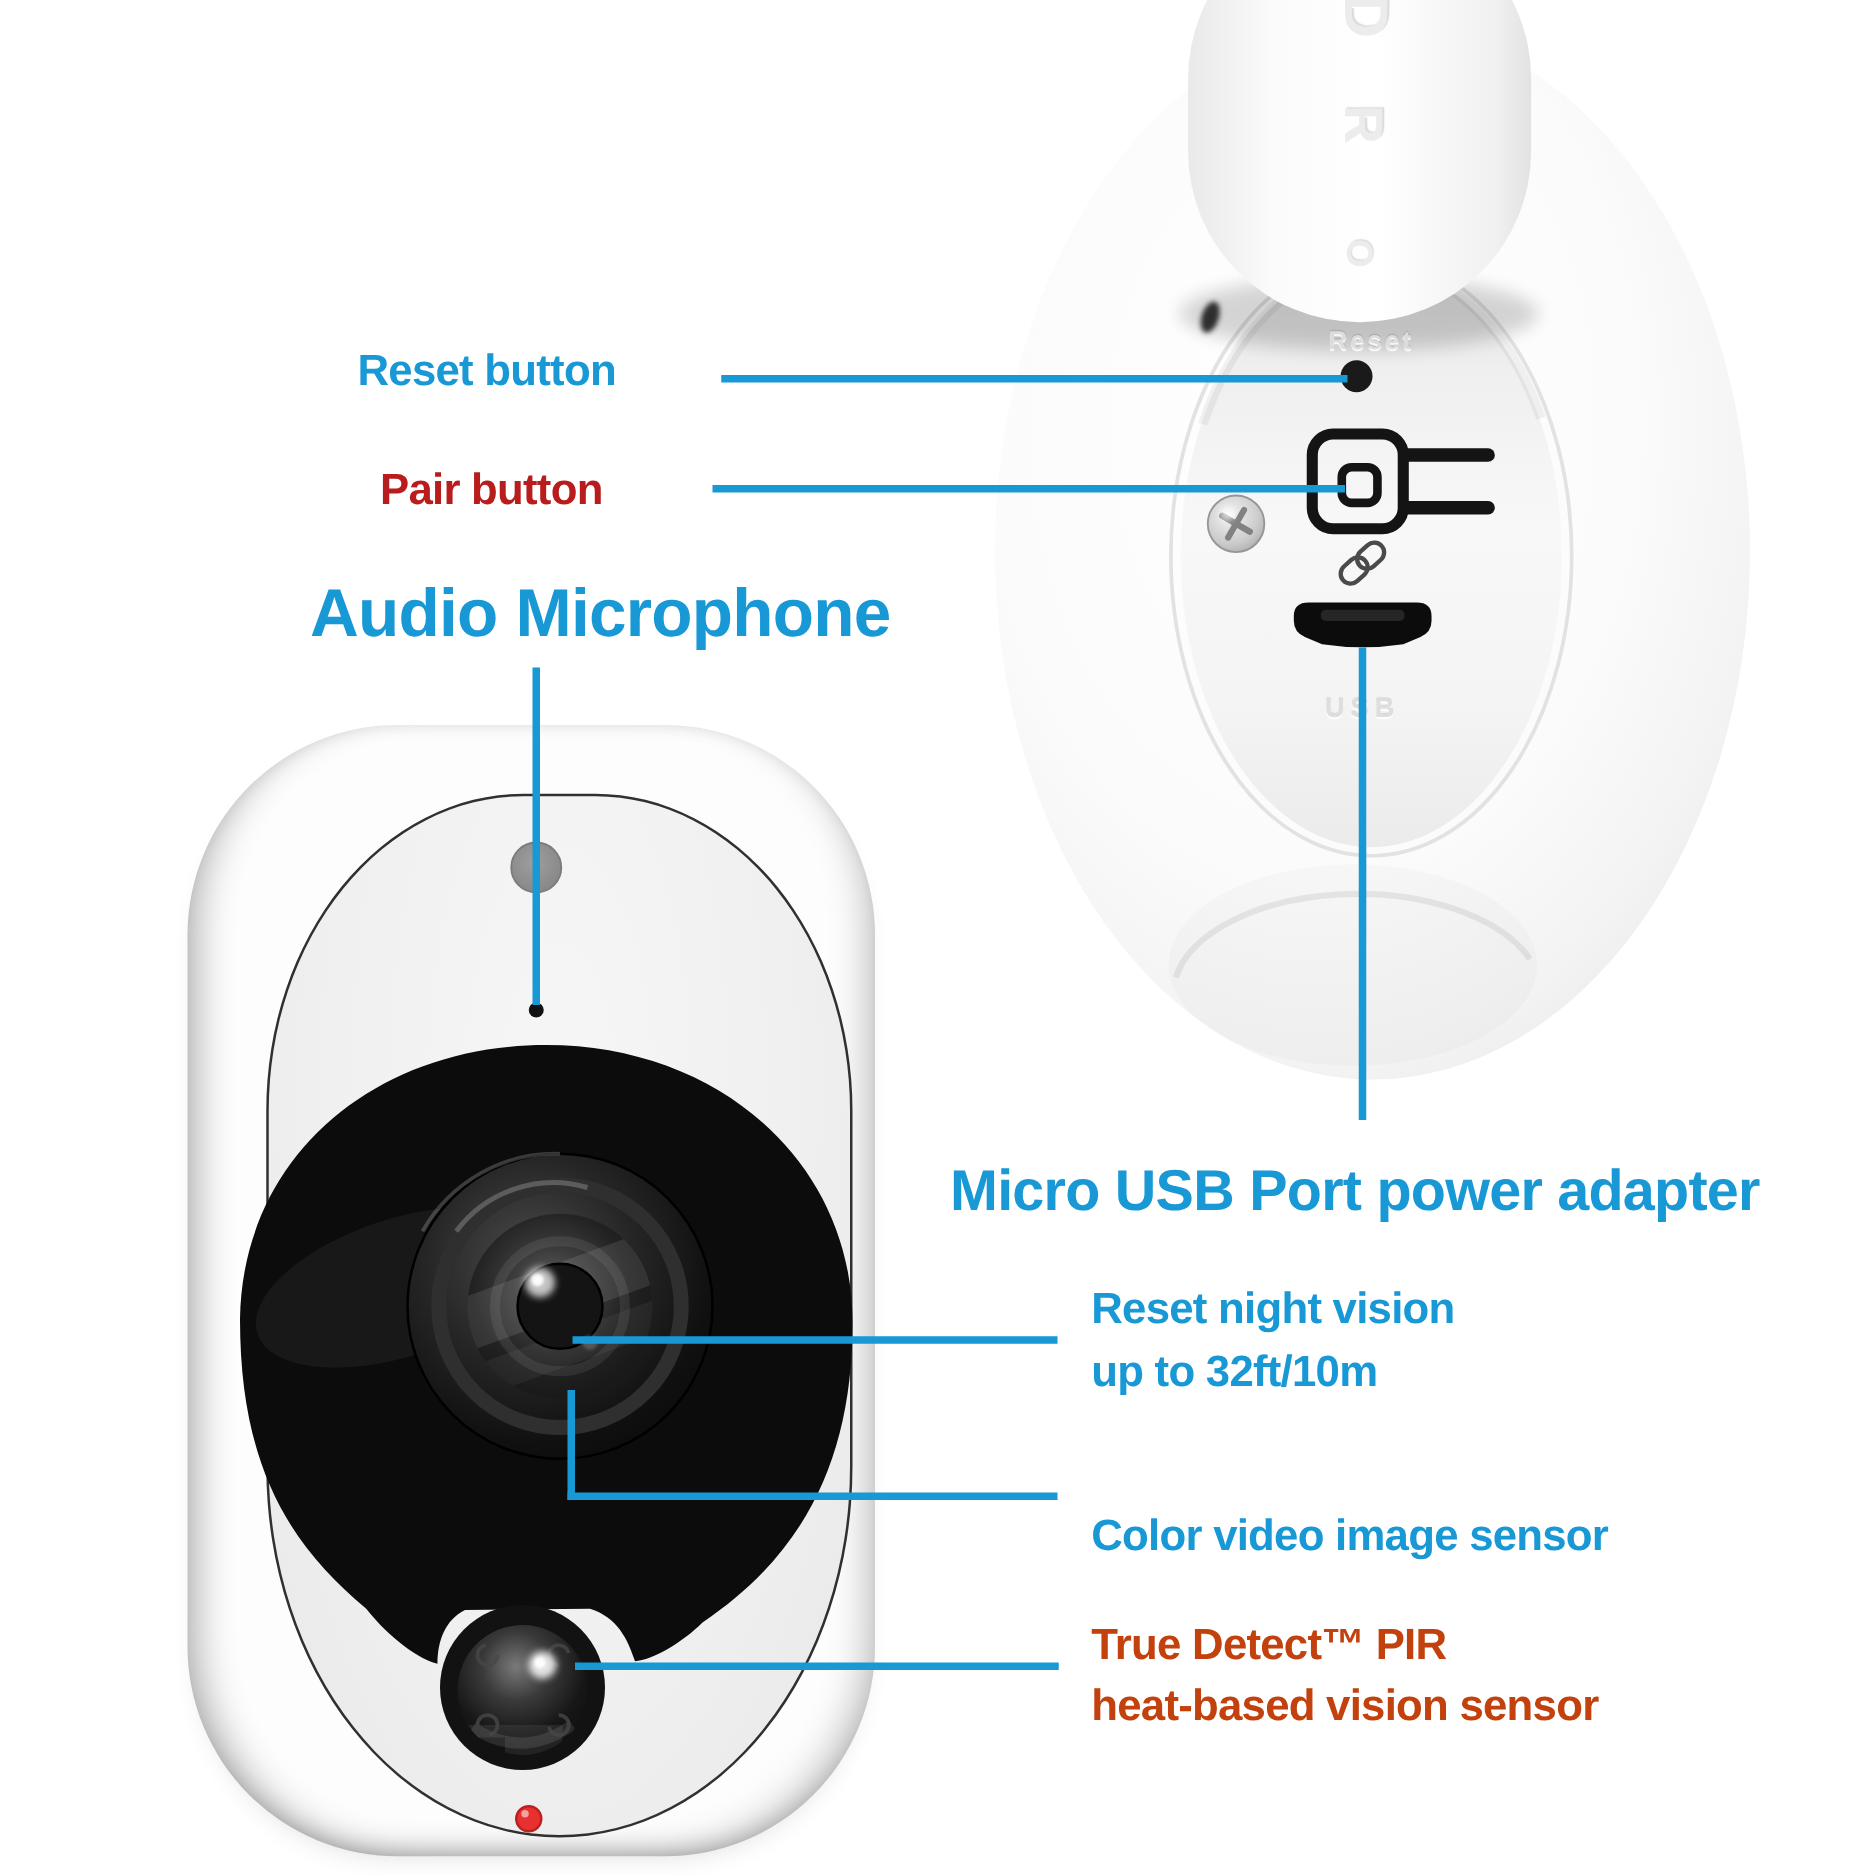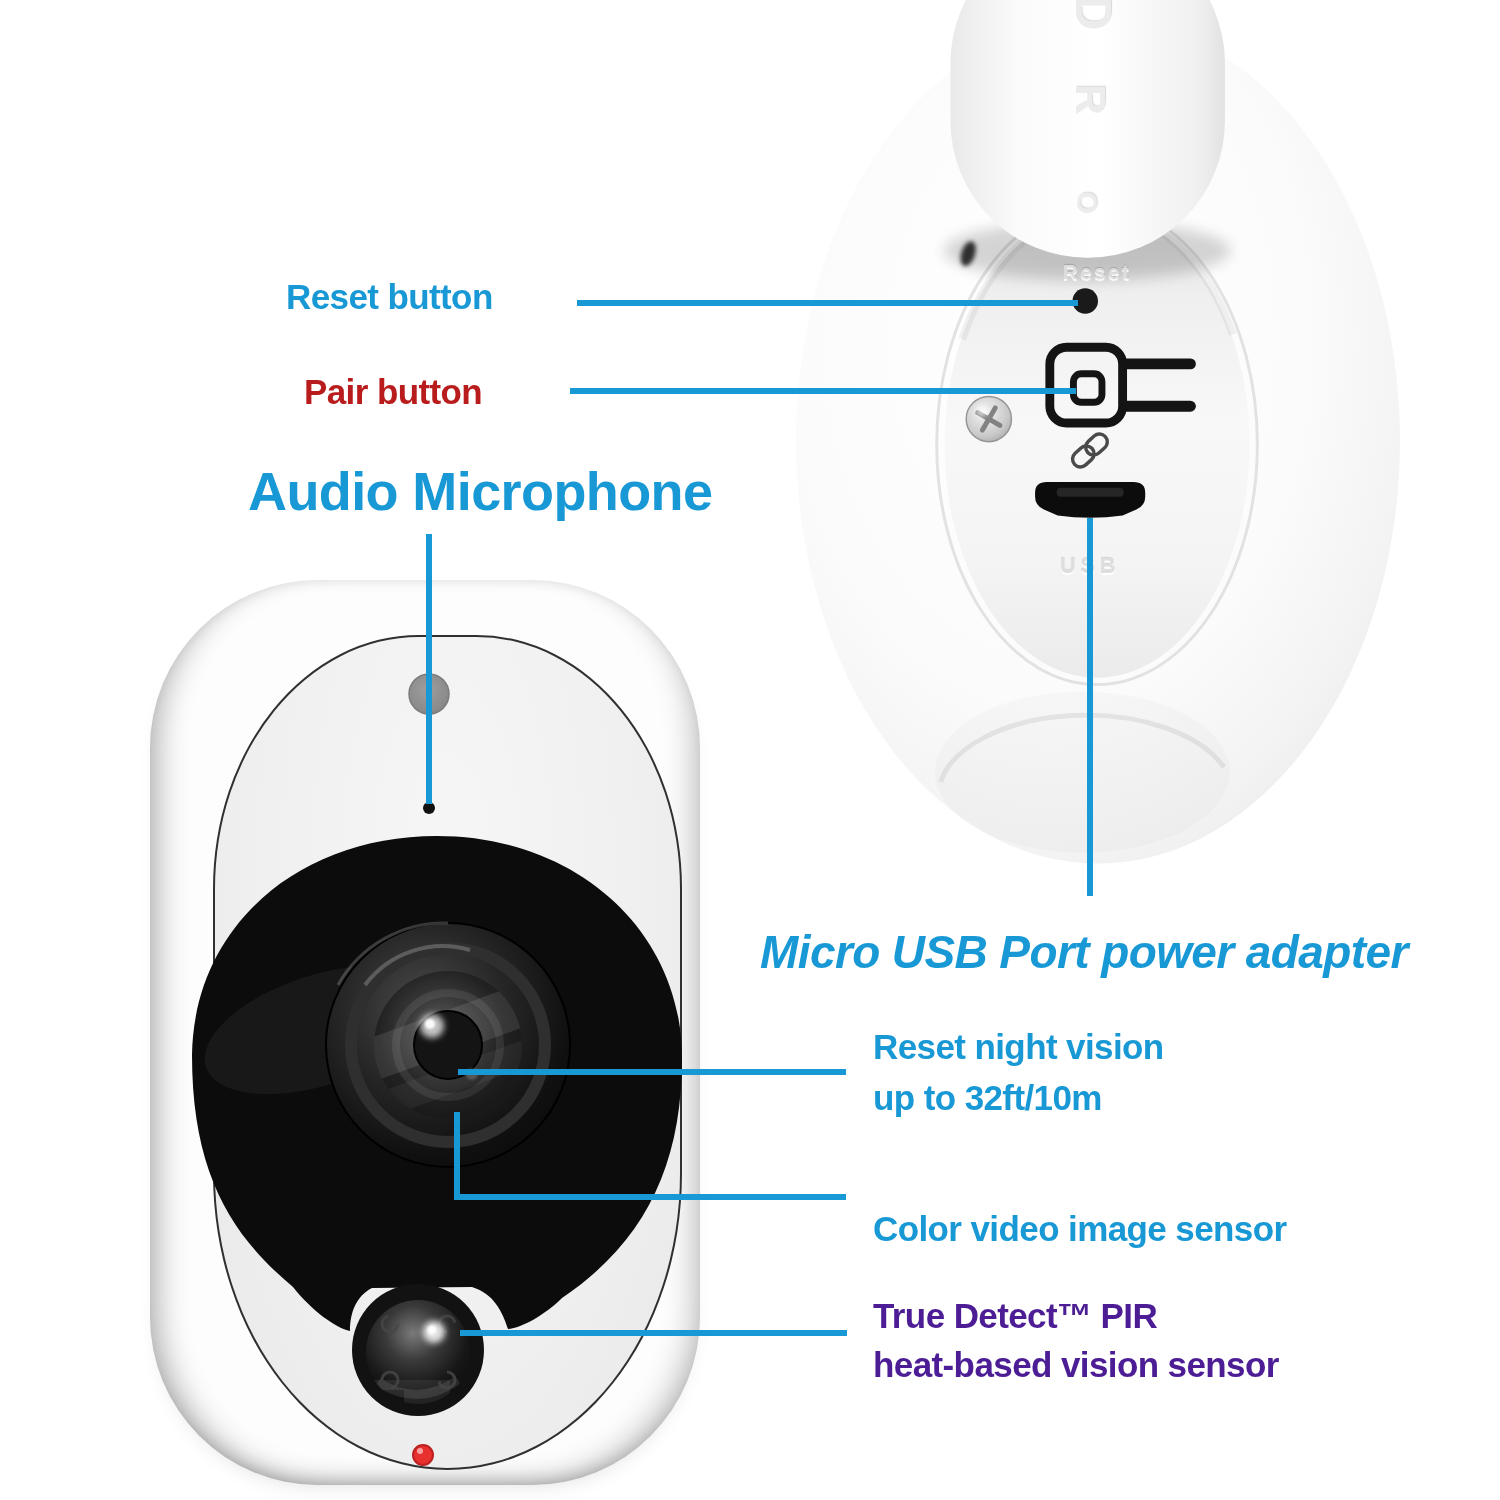--- a/index.html
+++ b/index.html
@@ -216,24 +216,24 @@
   <div class="callout-line" style="left: 426px; top: 534px; width: 6px; height: 270px; background: rgb(24, 152, 213);"></div>
   <div class="callout-line" style="left: 1087px; top: 518px; width: 6px; height: 378px; background: rgb(24, 152, 213);"></div>
   <div class="callout-line" style="left: 458px; top: 1069px; width: 388px; height: 6px; background: rgb(24, 152, 213);"></div>
   <div class="callout-line" style="left: 454px; top: 1112px; width: 6px; height: 88px; background: rgb(24, 152, 213);"></div>
   <div class="callout-line" style="left: 454px; top: 1194px; width: 392px; height: 6px; background: rgb(24, 152, 213);"></div>
   <div class="callout-line" style="left: 460px; top: 1330px; width: 387px; height: 6px; background: rgb(24, 152, 213);"></div>
 
   <div class="callout-label" style="left: 286px; top: 271px; color: rgb(24, 152, 213);">Reset button</div>
   <div class="callout-label" style="left: 304px; top: 366px; color: #b91c1c;">Pair button</div>
   <div class="callout-label" style="left: 248px; top: 466px; font-size: 54px; color: rgb(24, 152, 213);">Audio Microphone</div>
-  <div class="callout-label" style="left: 760px; top: 927px; font-size: 46px; color: rgb(24, 152, 213); font-style: italic;">Micro USB Port power adapter</div>
+  <div class="callout-label" style="left: 760px; top: 927px; font-size: 46px; color: rgb(24, 152, 213);">Micro USB Port power adapter</div>
   <div class="callout-label" style="left: 873px; top: 1021px; color: rgb(24, 152, 213);">
     <div>Reset night vision</div>
     <div>up to 32ft/10m</div>
   </div>
   <div class="callout-label" style="left: 873px; top: 1171px; color: rgb(24, 152, 213); margin-top: 32px;">Color video image sensor</div>
-  <div class="callout-label" style="left: 873px; top: 1291px; line-height: 49px; color: #4c1d95;">
+  <div class="callout-label" style="left: 873px; top: 1291px; line-height: 49px; color: #c2410c;">
     <div>True Detect™ PIR</div>
     <div>heat-based vision sensor</div>
   </div>
 
 </div>
 
 </body></html>

